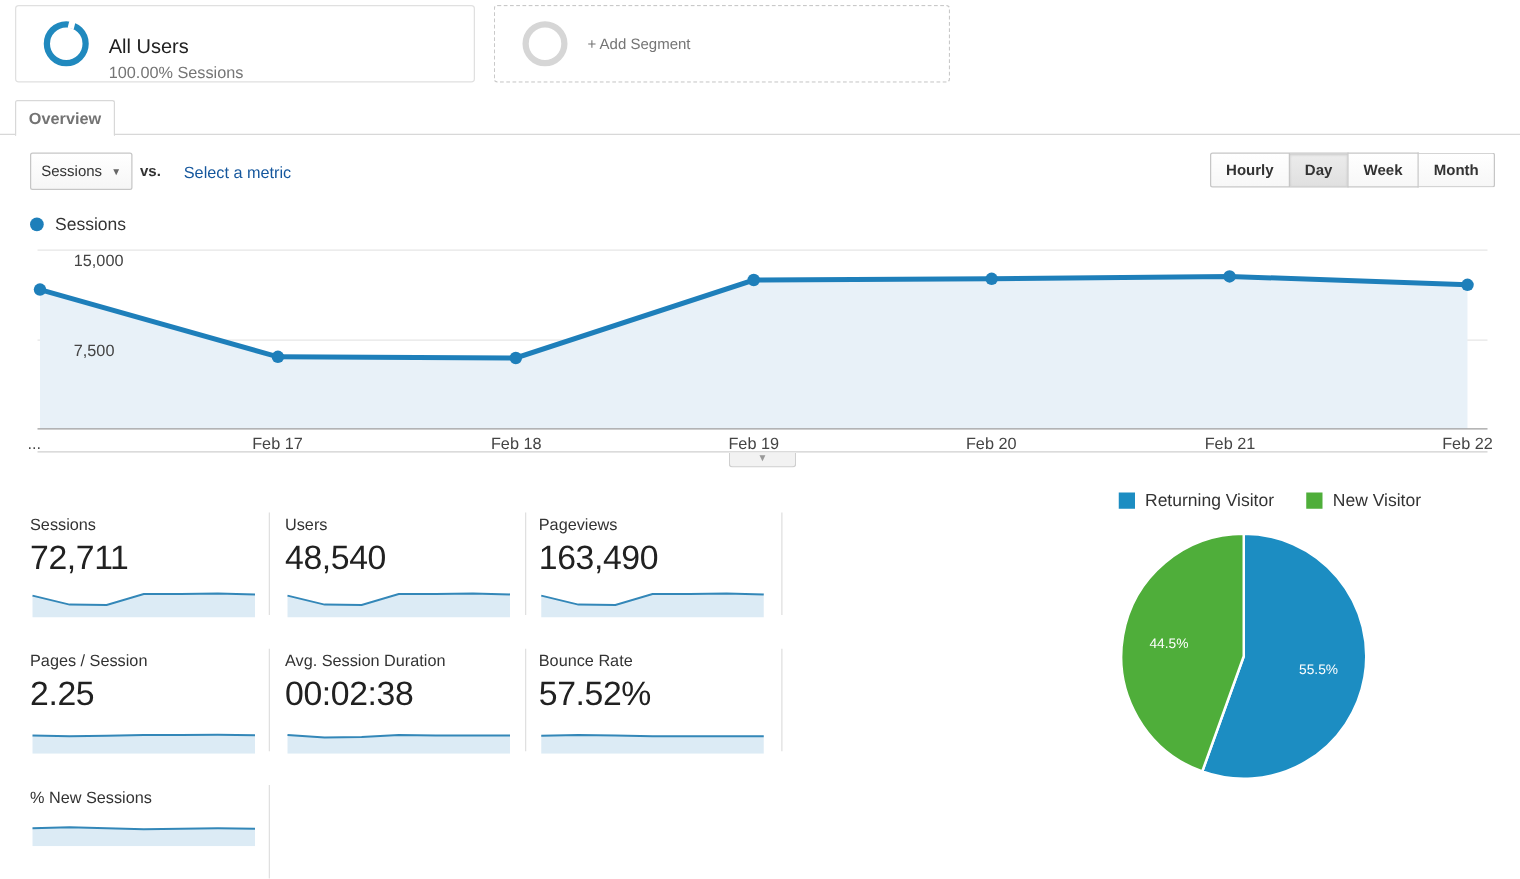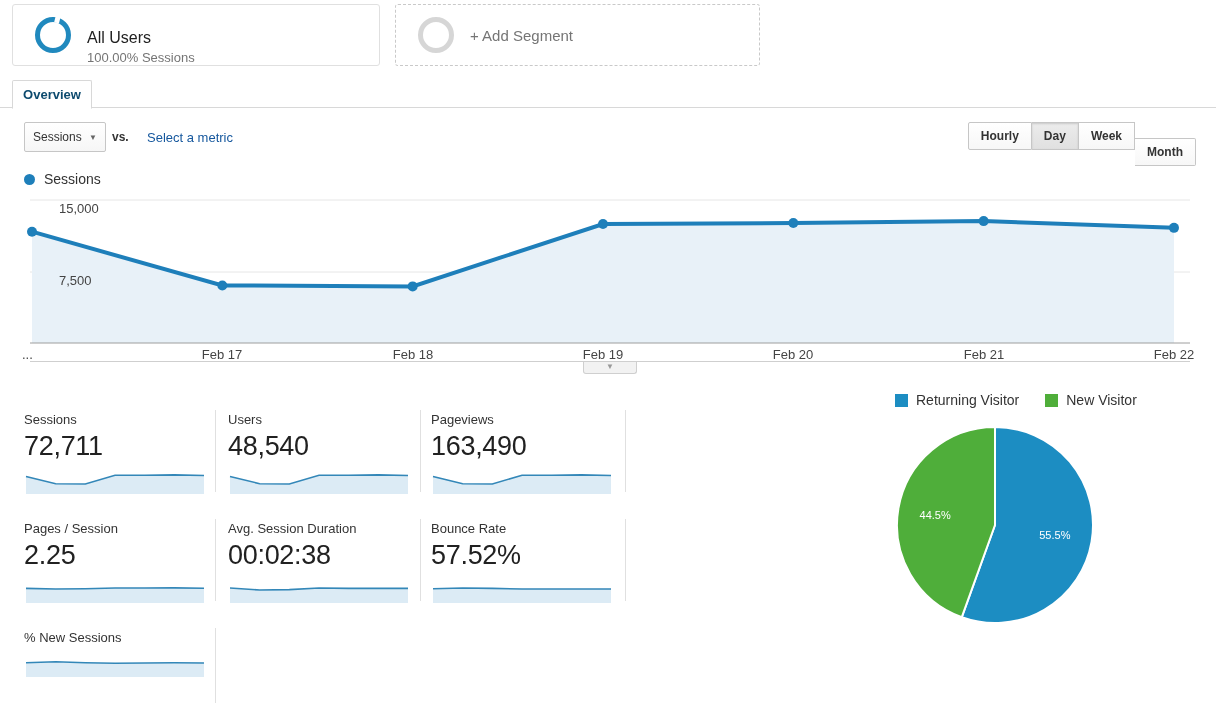--- a/index.html
+++ b/index.html
@@ -13,49 +13,49 @@
   #seg-add{left:395px;width:365px;border:1px dashed #c9c9c9;cursor:pointer;}
   .donut{width:36px;height:36px;border-radius:50%;box-sizing:border-box;position:relative;
          margin-left:22px;flex:0 0 auto;}
   .donut.blue{border:5px solid #2089be;}
   .donut.gray{border:5px solid #d6d6d6;}
   .donut.blue::after{content:"";position:absolute;width:5px;height:8px;background:#fff;
          left:15px;top:-7px;transform:rotate(14deg);}
   .seg-text{margin-left:16px;line-height:1.25;}
   .seg-title{font-size:16px;color:#212121;margin-top:25px;}
   .seg-sub{font-size:13px;color:#757575;margin-top:2px;}
-  .add-label{margin-left:16px;font-size:15px;color:#757575;}
+  .add-label{margin-left:16px;font-size:12px;color:#757575;}
 
   #date-box{position:absolute;top:3px;right:20px;width:232px;border-bottom:1px solid #dcdcdc;
             padding-bottom:6px;text-align:right;cursor:pointer;}
   #date-text{font-size:17px;color:#333;}
   #date-caret{font-size:10px;color:#9e9e9e;margin-left:8px;vertical-align:2px;}
 
   
   #tab-line{position:absolute;left:0;top:107px;width:1216px;border-top:1px solid #d8d8d8;}
   #tab-overview{position:absolute;left:12px;top:80px;width:78px;height:27px;background:#fff;
     border:1px solid #d8d8d8;border-bottom:1px solid #fff;z-index:2;display:flex;
-    align-items:center;justify-content:center;font-size:13px;font-weight:bold;color:#0c4a6e;
+    align-items:center;justify-content:center;font-size:13px;font-weight:bold;color:#737373;
     border-radius:2px 2px 0 0;cursor:pointer;}
 
   
   #metric-select{position:absolute;left:24px;top:122px;width:82px;height:30px;
     border:1px solid #c6c6c6;border-radius:2px;background:linear-gradient(#fff,#f6f6f6);
     display:flex;align-items:center;justify-content:space-between;padding:0 8px;
     box-sizing:border-box;font-size:12px;color:#333;cursor:pointer;}
   #metric-select .caret{font-size:8px;color:#666;}
   #vs-label{position:absolute;left:112px;top:130px;font-size:12px;font-weight:bold;color:#333;}
   #select-metric-link{position:absolute;left:147px;top:130px;font-size:13px;color:#15579d;
     cursor:pointer;text-decoration:none;}
   #granularity{position:absolute;right:20px;top:122px;height:28px;display:flex;}
   .gran-btn{height:28px;padding:0 12px;border:1px solid #c6c6c6;border-left:none;
     background:linear-gradient(#fff,#f7f7f7);font-size:12px;font-weight:bold;color:#333;
     display:flex;align-items:center;cursor:pointer;box-sizing:border-box;}
   .gran-btn:first-child{border-left:1px solid #c6c6c6;border-radius:2px 0 0 2px;}
-  .gran-btn:last-child{border-radius:0 2px 2px 0;margin-top:16px;}
+  .gran-btn:last-child{border-radius:0 2px 2px 0;}
   .gran-btn.active{background:linear-gradient(#ececec,#e0e0e0);box-shadow:inset 0 1px 2px rgba(0,0,0,.15);}
 
   
   #chart-legend{position:absolute;left:24px;top:171px;display:flex;align-items:center;}
   #chart-legend .dot{width:11px;height:11px;border-radius:50%;background:#1e7fba;margin-right:9px;}
   #chart-legend .lbl{font-size:14px;color:#333;}
 
   
   #main-chart{position:absolute;left:0;top:196px;width:1216px;height:148px;}
   .ytick{position:absolute;left:35px;font-size:13px;color:#444;margin-left:24px;}

